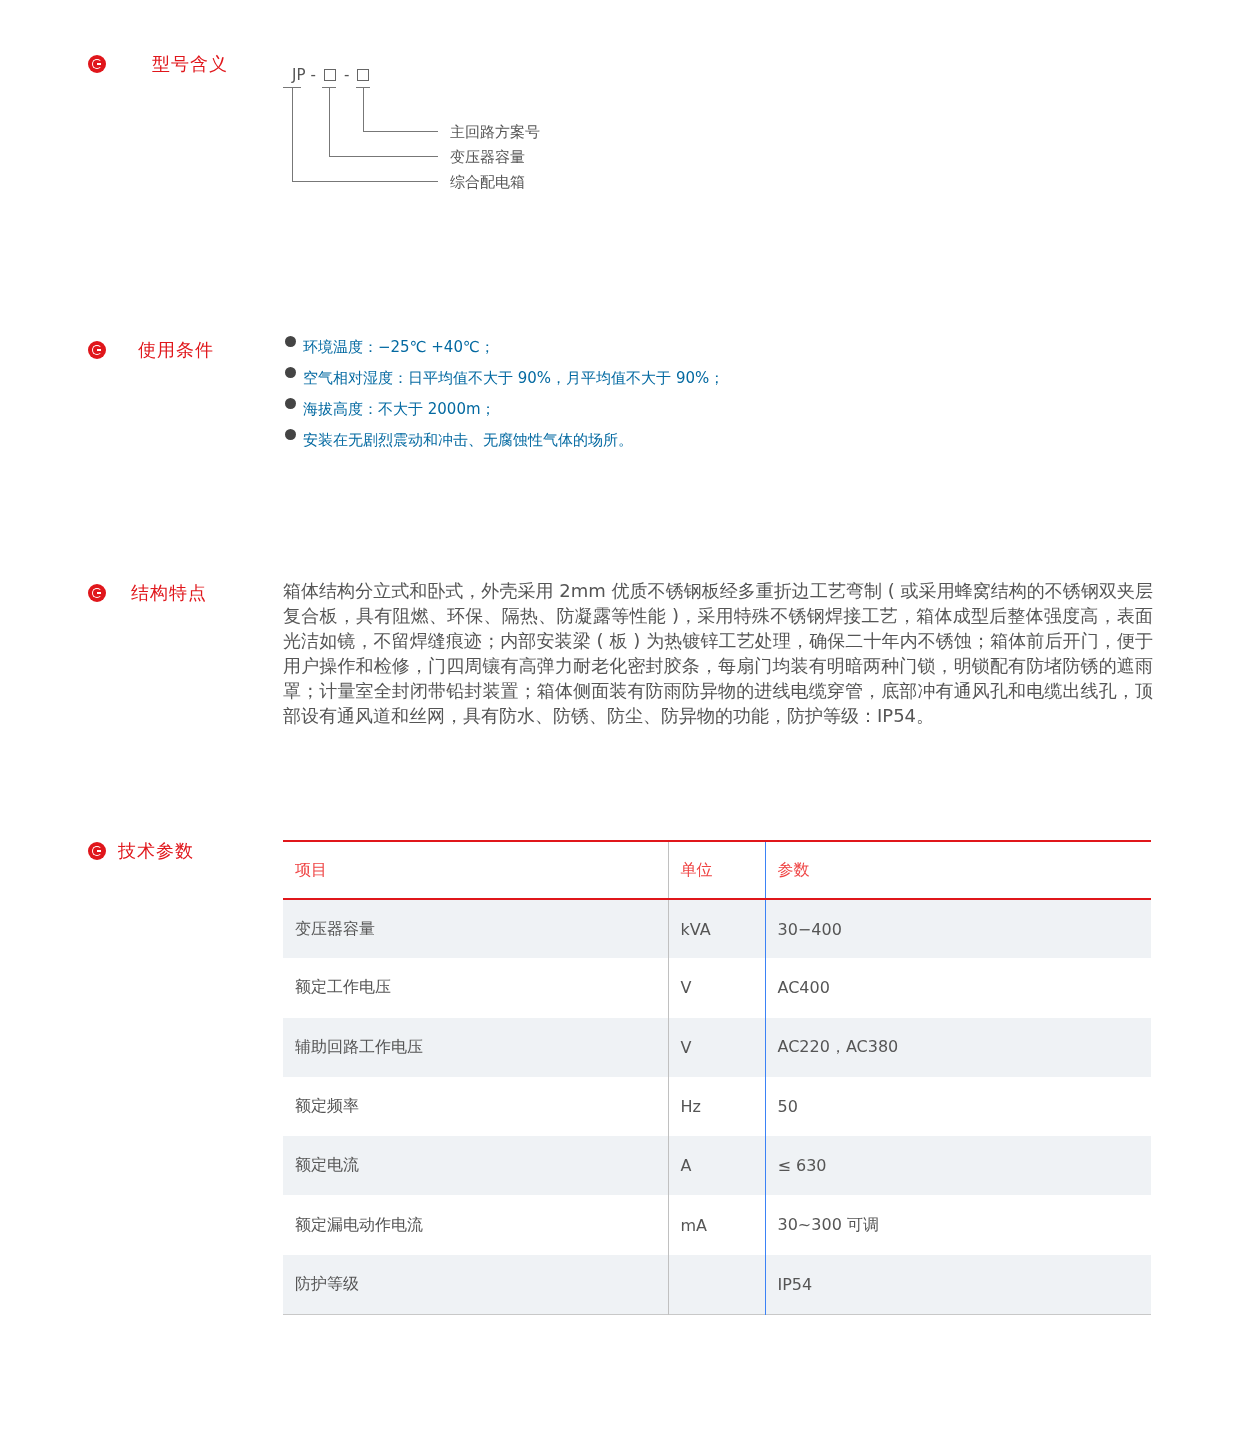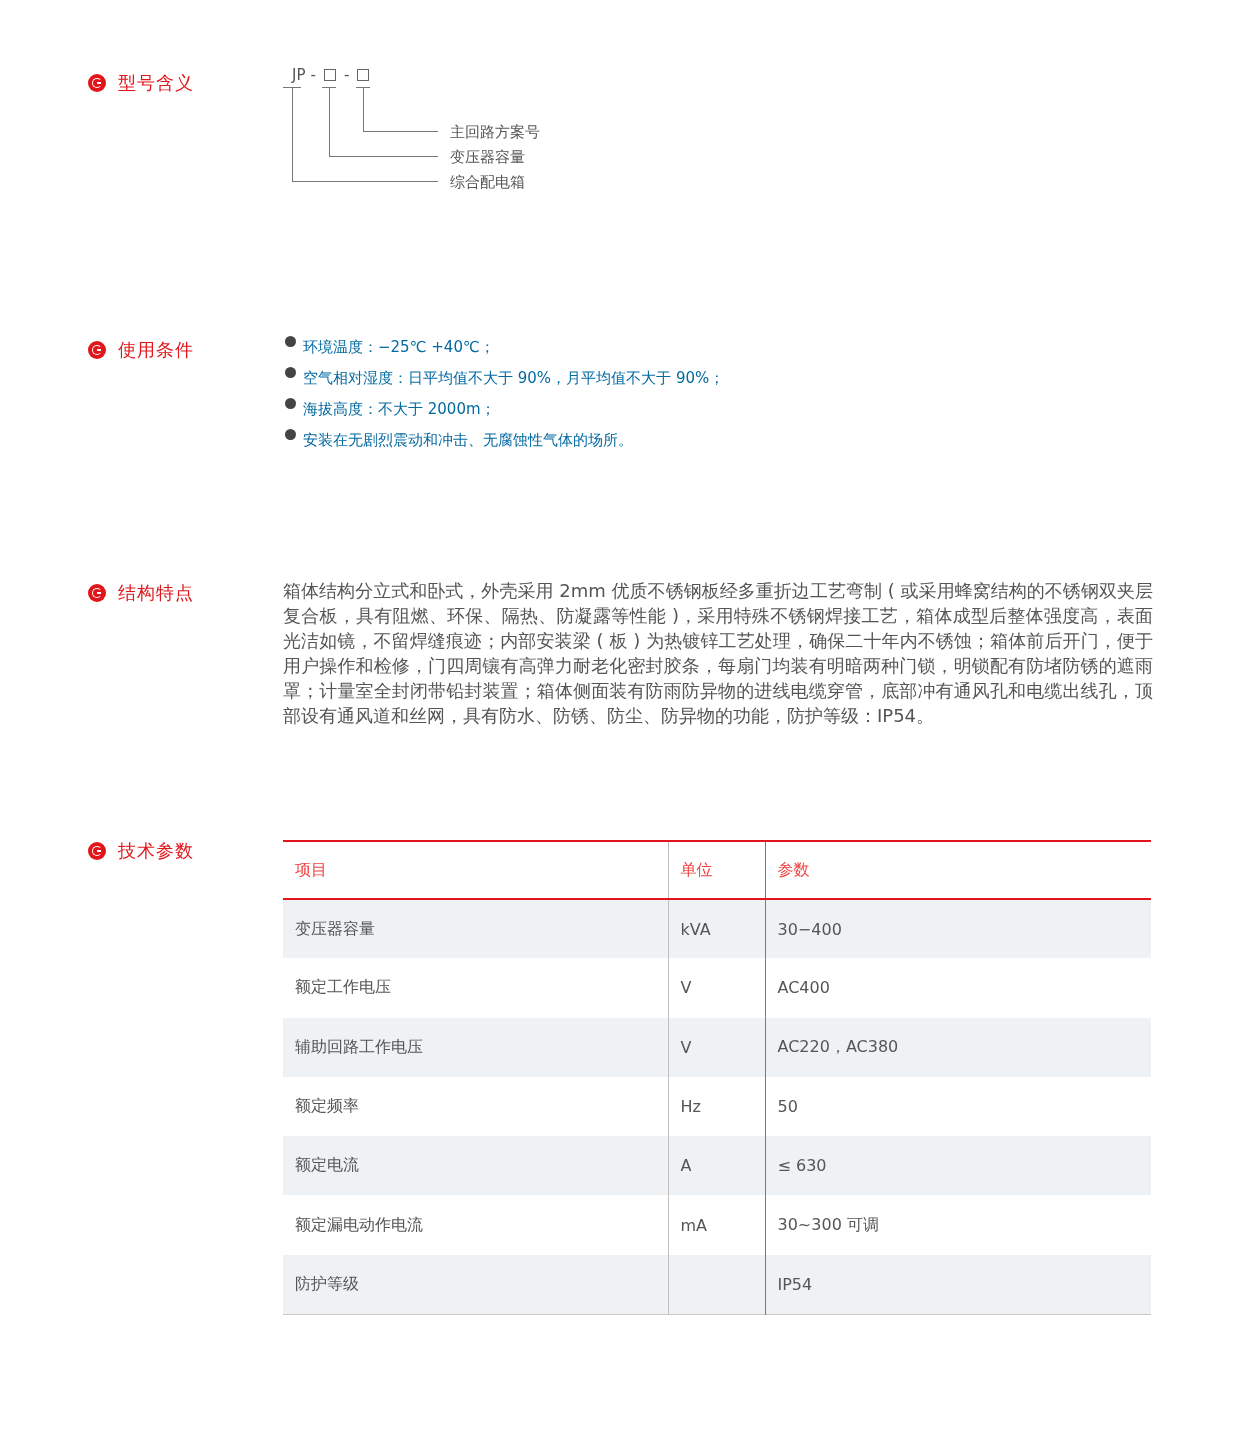--- a/index.html
+++ b/index.html
@@ -35,21 +35,21 @@
     .params-table tbody tr:nth-child(odd) { background: #eff2f5; }
     .params-table tbody tr:last-child { border-bottom: 1px solid #c8c8c8; }
     .params-table .col-item { width: 385px; }
     .params-table .col-unit { width: 97px; border-left: 1px solid #c0c0c0; }
     .params-table .col-param { border-left: 1px solid #3b82f6; padding-left: 12px; }
     .params-table td.col-param, .params-table th.col-param { padding-left: 12px; }
   </style>
 </head>
 <body>
 
-<div class="section-title" style="top:71px;">
+<div class="section-title" style="top:52px;gap:34px;">
   <span class="badge"></span>
   <span class="label">型号含义</span>
 </div>
 
 <div class="model-code">
   <span>JP</span>
   <span class="dash">-</span>
   <span class="sq"></span>
   <span class="dash">-</span>
   <span class="sq"></span>
@@ -67,21 +67,21 @@
 
 <div class="line" style="left:292px; top:87px; width:1px; height:95px;"></div>
 <div class="line" style="left:292px; top:181px; width:146px; height:1px;"></div>
 
 <div class="legend-label" style="top:123px;">主回路方案号</div>
 <div class="legend-label" style="top:148px;">变压器容量</div>
 <div class="legend-label" style="top:173px;">综合配电箱</div>
 
 <div class="section-title" style="top:338px;">
   <span class="badge"></span>
-  <span class="label" style="margin-left:0;">使用条件</span>
+  <span class="label" style="margin-left:20px;">使用条件</span>
 </div>
 
 <ul class="cond-list">
   <li>
       <span class="dot"></span>
       <span>环境温度：−25℃ +40℃；</span>
     </li>
   <li>
       <span class="dot"></span>
       <span>空气相对湿度：日平均值不大于 90%，月平均值不大于 90%；</span>
@@ -89,21 +89,21 @@
   <li>
       <span class="dot"></span>
       <span>海拔高度：不大于 2000m；</span>
     </li>
   <li>
       <span class="dot"></span>
       <span>安装在无剧烈震动和冲击、无腐蚀性气体的场所。</span>
     </li>
 </ul>
 
-<div class="section-title" style="top:581px;">
+<div class="section-title" style="top:581px;gap:13px;">
   <span class="badge"></span>
   <span class="label">结构特点</span>
 </div>
 
 <p class="structure-text">箱体结构分立式和卧式，外壳采用 2mm 优质不锈钢板经多重折边工艺弯制 ( 或采用蜂窝结构的不锈钢双夹层复合板，具有阻燃、环保、隔热、防凝露等性能 )，采用特殊不锈钢焊接工艺，箱体成型后整体强度高，表面光洁如镜，不留焊缝痕迹；内部安装梁 ( 板 ) 为热镀锌工艺处理，确保二十年内不锈蚀；箱体前后开门，便于用户操作和检修，门四周镶有高弹力耐老化密封胶条，每扇门均装有明暗两种门锁，明锁配有防堵防锈的遮雨罩；计量室全封闭带铅封装置；箱体侧面装有防雨防异物的进线电缆穿管，底部冲有通风孔和电缆出线孔，顶部设有通风道和丝网，具有防水、防锈、防尘、防异物的功能，防护等级：IP54。</p>
 
 <div class="section-title" style="top:839px;">
   <span class="badge"></span>
   <span class="label">技术参数</span>
 </div>

